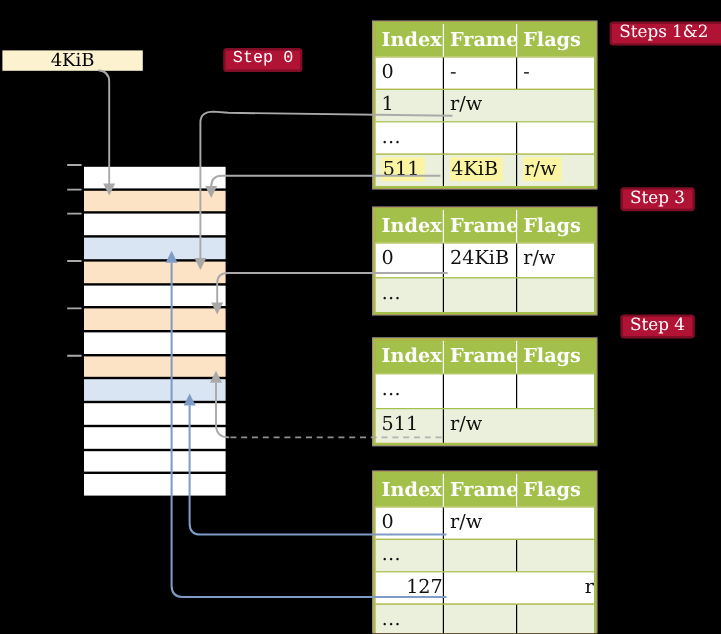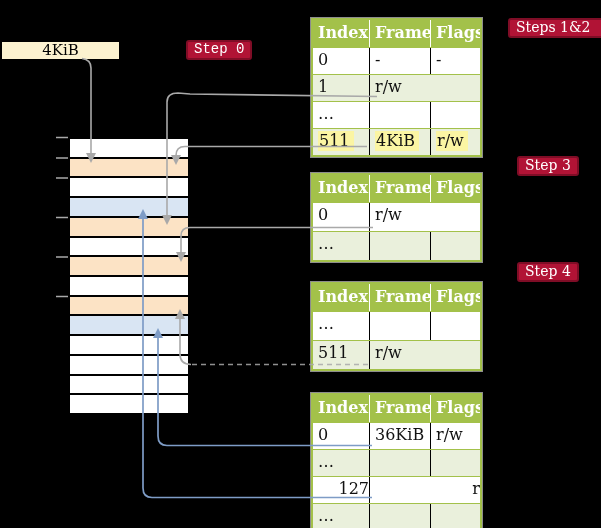--- a/index.html
+++ b/index.html
@@ -31,21 +31,21 @@
     box-sizing:border-box;border:2px solid #000;background:#000;
     display:flex;flex-direction:column;
   }
   .mem-row{flex:1;}
   .mem-row + .mem-row{margin-top:2px;}
   .fill-white {background:var(--white-row);}
   .fill-orange{background:var(--orange-row);}
   .fill-blue  {background:var(--blue-row);}
   
   .ptable{
-    position:absolute;left:311px;width:171px;box-sizing:border-box;
+    position:absolute;left:311px;width:186px;box-sizing:border-box;
     border:2px solid var(--table-header-green);background:#f97316;
     box-shadow:0 0 0 1px #8d8d8d;
   }
   #table-0{top:18px;} #table-1{top:173px;} #table-2{top:282px;} #table-3{top:393px;}
   .t-head{display:flex;height:27px;background:var(--table-header-green);}
   .h-cell{
     box-sizing:border-box;color:#fff;font-weight:bold;font-size:16px;
     padding:3px 0 0 5px;overflow:hidden;
   }
   .h-cell + .h-cell{border-left:1px solid #fff;}
@@ -122,20 +122,21 @@
       </div>
     </div>
   <div class="ptable" id="table-1">
       <div class="t-head">
         <span class="h-cell c0">Index</span>
         <span class="h-cell c1">Frame</span>
         <span class="h-cell c2">Flags</span>
       </div>
       <div class="t-row" style="height: 28px;">
         <div class="t-cell c0">0</div>
+        <div class="t-cell c1">24KiB</div>
         <div class="t-cell c2">r/w</div>
       </div>
       <div class="t-row shade" style="height: 28px;">
         <div class="t-cell c0">…</div>
         <div class="t-cell c1"></div>
         <div class="t-cell c2"></div>
       </div>
     </div>
   <div class="ptable" id="table-2">
       <div class="t-head">
@@ -154,21 +155,20 @@
       </div>
     </div>
   <div class="ptable" id="table-3">
       <div class="t-head">
         <span class="h-cell c0">Index</span>
         <span class="h-cell c1">Frame</span>
         <span class="h-cell c2">Flags</span>
       </div>
       <div class="t-row" style="height: 26px;">
         <div class="t-cell c0">0</div>
-        <div class="t-cell c1">36KiB</div>
         <div class="t-cell c2">r/w</div>
       </div>
       <div class="t-row shade" style="height: 26px;">
         <div class="t-cell c0">…</div>
         <div class="t-cell c1"></div>
         <div class="t-cell c2"></div>
       </div>
       <div class="t-row" style="height: 26px; text-align: right;">
         <div class="t-cell c0">127</div>
         <div class="t-cell c2">r</div>

